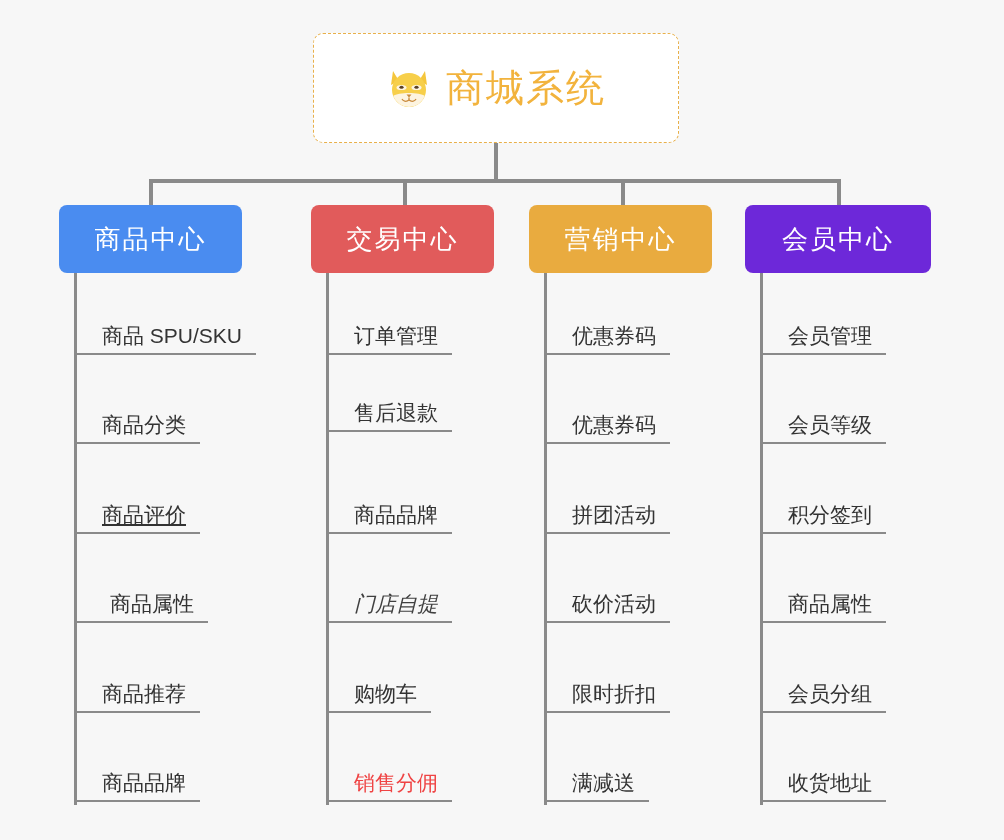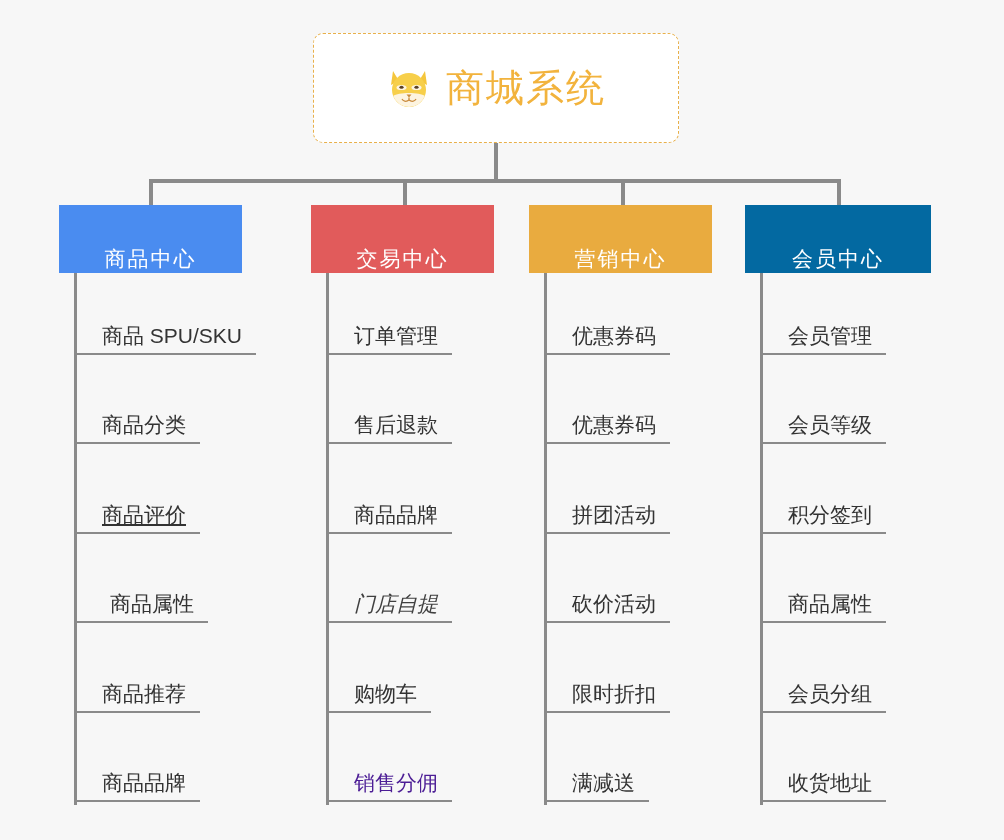--- a/index.html
+++ b/index.html
@@ -63,26 +63,26 @@
   .column {
     position: absolute;
     top: 205px;
   }
   .cat-box {
     position: absolute;
     left: 0;
     top: 0;
     height: 68px;
     box-sizing: border-box;
-    border-radius: 0;
+    border-radius: 8px;
     display: flex;
-    align-items: flex-end;
+    align-items: center;
     justify-content: center;
     color: #ffffff;
-    font-size: 21px;
+    font-size: 26px;
     letter-spacing: 2px;
     white-space: nowrap;
   }
 
   .stem {
     position: absolute;
     width: 3px;
     background: #8a8a8a;
     left: 15px;
     top: 68px;
@@ -144,42 +144,42 @@
     <div class="leaf" style="top: 478px; border-bottom-color: rgb(138, 138, 138); color: rgb(51, 51, 51);"><span>商品推荐</span></div>
     <div class="leaf" style="top: 567px; border-bottom-color: rgb(138, 138, 138); color: rgb(51, 51, 51);"><span>商品品牌</span></div>
   </div>
 
   <div class="column" style="left:311px; width:230px;">
     <div class="cat-box" style="width: 183px; background: rgb(225, 91, 91);">
       <span>交易中心</span>
     </div>
     <div class="stem" style="height: 532px; background: rgb(138, 138, 138);"></div>
     <div class="leaf" style="top: 120px; border-bottom-color: rgb(138, 138, 138); color: rgb(51, 51, 51);"><span>订单管理</span></div>
-    <div class="leaf" style="top: 209px; border-bottom-color: rgb(138, 138, 138); color: rgb(51, 51, 51);"><span>售后退款</span></div>
+    <div class="leaf" style="top: 197px; border-bottom-color: rgb(138, 138, 138); color: rgb(51, 51, 51);"><span>售后退款</span></div>
     <div class="leaf" style="top: 299px; border-bottom-color: rgb(138, 138, 138); color: rgb(51, 51, 51);"><span>商品品牌</span></div>
     <div class="leaf" style="top: 388px; border-bottom-color: rgb(138, 138, 138); color: #404040; font-style: italic;"><span>门店自提</span></div>
     <div class="leaf" style="top: 478px; border-bottom-color: rgb(138, 138, 138); color: rgb(51, 51, 51);"><span>购物车</span></div>
-    <div class="leaf" style="top: 567px; border-bottom-color: rgb(138, 138, 138); color: #4c1d95;"><span>销售分佣</span></div>
+    <div class="leaf" style="top: 567px; border-bottom-color: rgb(138, 138, 138); color: #ef4444;"><span>销售分佣</span></div>
   </div>
 
   <div class="column" style="left:529px; width:230px;">
     <div class="cat-box" style="width: 183px; background: rgb(233, 171, 63);">
       <span>营销中心</span>
     </div>
     <div class="stem" style="height: 532px; background: rgb(138, 138, 138);"></div>
     <div class="leaf" style="top: 120px; border-bottom-color: rgb(138, 138, 138); color: rgb(51, 51, 51);"><span>优惠券码</span></div>
     <div class="leaf" style="top: 209px; border-bottom-color: rgb(138, 138, 138); color: rgb(51, 51, 51);"><span>优惠券码</span></div>
     <div class="leaf" style="top: 299px; border-bottom-color: rgb(138, 138, 138); color: rgb(51, 51, 51);"><span>拼团活动</span></div>
     <div class="leaf" style="top: 388px; border-bottom-color: rgb(138, 138, 138); color: rgb(51, 51, 51);"><span>砍价活动</span></div>
     <div class="leaf" style="top: 478px; border-bottom-color: rgb(138, 138, 138); color: rgb(51, 51, 51);"><span>限时折扣</span></div>
     <div class="leaf" style="top: 567px; border-bottom-color: rgb(138, 138, 138); color: rgb(51, 51, 51);"><span>满减送</span></div>
   </div>
 
   <div class="column" style="left:745px; width:230px;">
-    <div class="cat-box" style="width: 186px; background: #0369a1;">
+    <div class="cat-box" style="width: 186px; background: #6d28d9;">
       <span>会员中心</span>
     </div>
     <div class="stem" style="height: 532px; background: rgb(138, 138, 138);"></div>
     <div class="leaf" style="top: 120px; border-bottom-color: rgb(138, 138, 138); color: rgb(51, 51, 51);"><span>会员管理</span></div>
     <div class="leaf" style="top: 209px; border-bottom-color: rgb(138, 138, 138); color: rgb(51, 51, 51);"><span>会员等级</span></div>
     <div class="leaf" style="top: 299px; border-bottom-color: rgb(138, 138, 138); color: rgb(51, 51, 51);"><span>积分签到</span></div>
     <div class="leaf" style="top: 388px; border-bottom-color: rgb(138, 138, 138); color: rgb(51, 51, 51);"><span>商品属性</span></div>
     <div class="leaf" style="top: 478px; border-bottom-color: rgb(138, 138, 138); color: rgb(51, 51, 51);"><span>会员分组</span></div>
     <div class="leaf" style="top: 567px; border-bottom-color: rgb(138, 138, 138); color: rgb(51, 51, 51);"><span>收货地址</span></div>
   </div>

